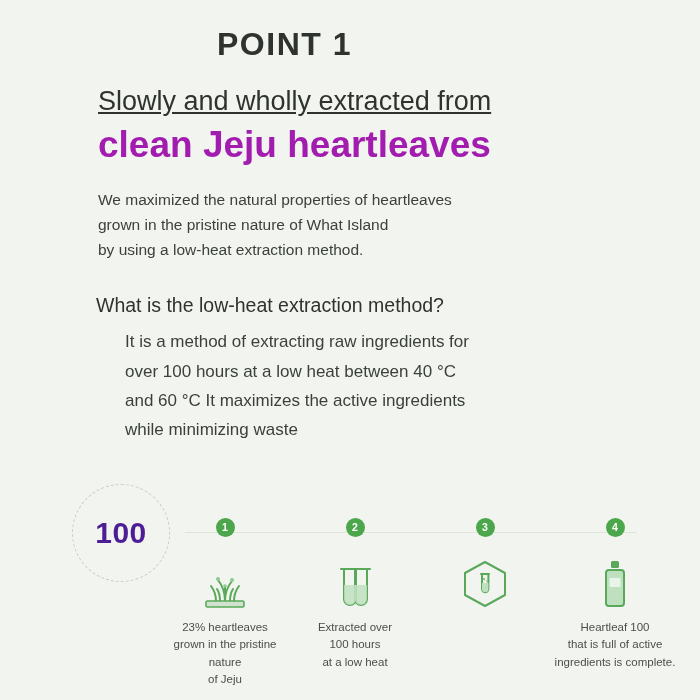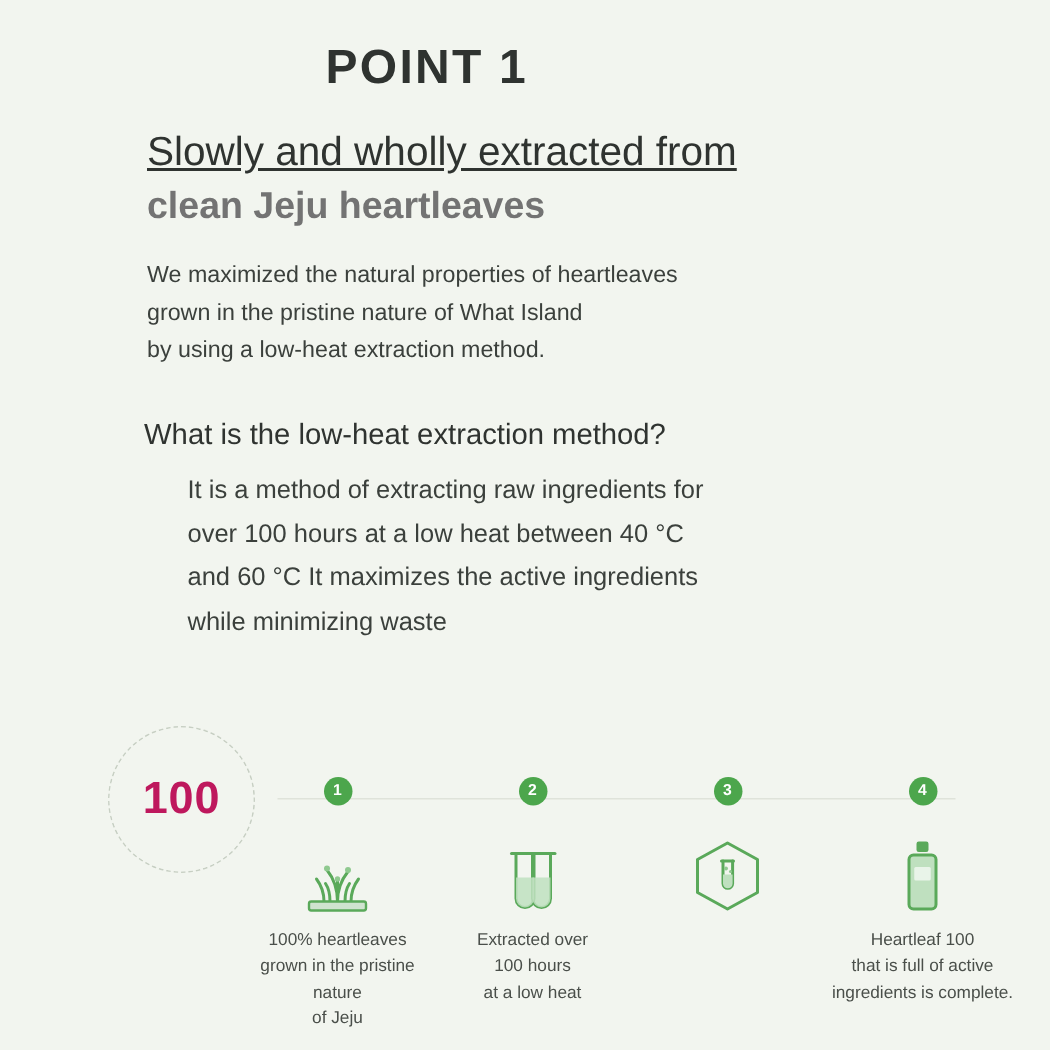--- a/index.html
+++ b/index.html
@@ -36,22 +36,22 @@
     padding: 22px 0 0 98px;
   }
   .headline-1 {
     font-size: 27px;
     color: #2f3330;
     line-height: 1.25;
     font-weight: normal;
     text-decoration: underline;
   }
   .headline-2 {
-    font-size: 25px;
-    color: #737373;
+    font-size: 37px;
+    color: #a21caf;
     font-weight: bold;
     line-height: 1.3;
     margin-top: 2px;
   }
 
   
   .body-para {
     padding: 18px 0 0 98px;
     font-size: 15.5px;
     line-height: 1.62;
@@ -89,21 +89,21 @@
     height: 96px;
     border: 1px dashed #c7cfc3;
     border-radius: 50%;
     display: flex;
     align-items: center;
     justify-content: center;
   }
   .circle-100 span {
     font-size: 30px;
     font-weight: bold;
-    color: #be185d;
+    color: #4c1d95;
     letter-spacing: 0.5px;
   }
 
   .steps-line {
     position: absolute;
     left: 185px;
     top: 54px;
     width: 452px;
     height: 1px;
     background: #dfe3da;
@@ -198,21 +198,21 @@
             </g>
             <g fill="#8fc98f">
               <circle cx="22" cy="18" r="2"></circle>
               <circle cx="36" cy="19" r="2"></circle>
               <circle cx="29" cy="25" r="1.8"></circle>
             </g>
             <rect x="10" y="40" width="38" height="6" rx="1.5" fill="#cfe3cf"></rect>
             <rect x="10" y="40" width="38" height="6" rx="1.5" fill="none" stroke="#5aa95a" stroke-width="1.6"></rect>
           </svg>
         </div>
-        <div class="step-caption">100% heartleaves
+        <div class="step-caption">23% heartleaves
 grown in the pristine nature
 of Jeju</div>
       </div>
 
       <div class="step">
         <div class="step-num">2</div>
         <div class="step-icon">
           <svg width="58" height="48" viewBox="0 0 58 48">
             <g stroke="#5aa95a" stroke-width="2" fill="none" stroke-linecap="round">
               <path d="M18 8 L18 38 a6 6 0 0 0 12 0 L30 8"></path>

